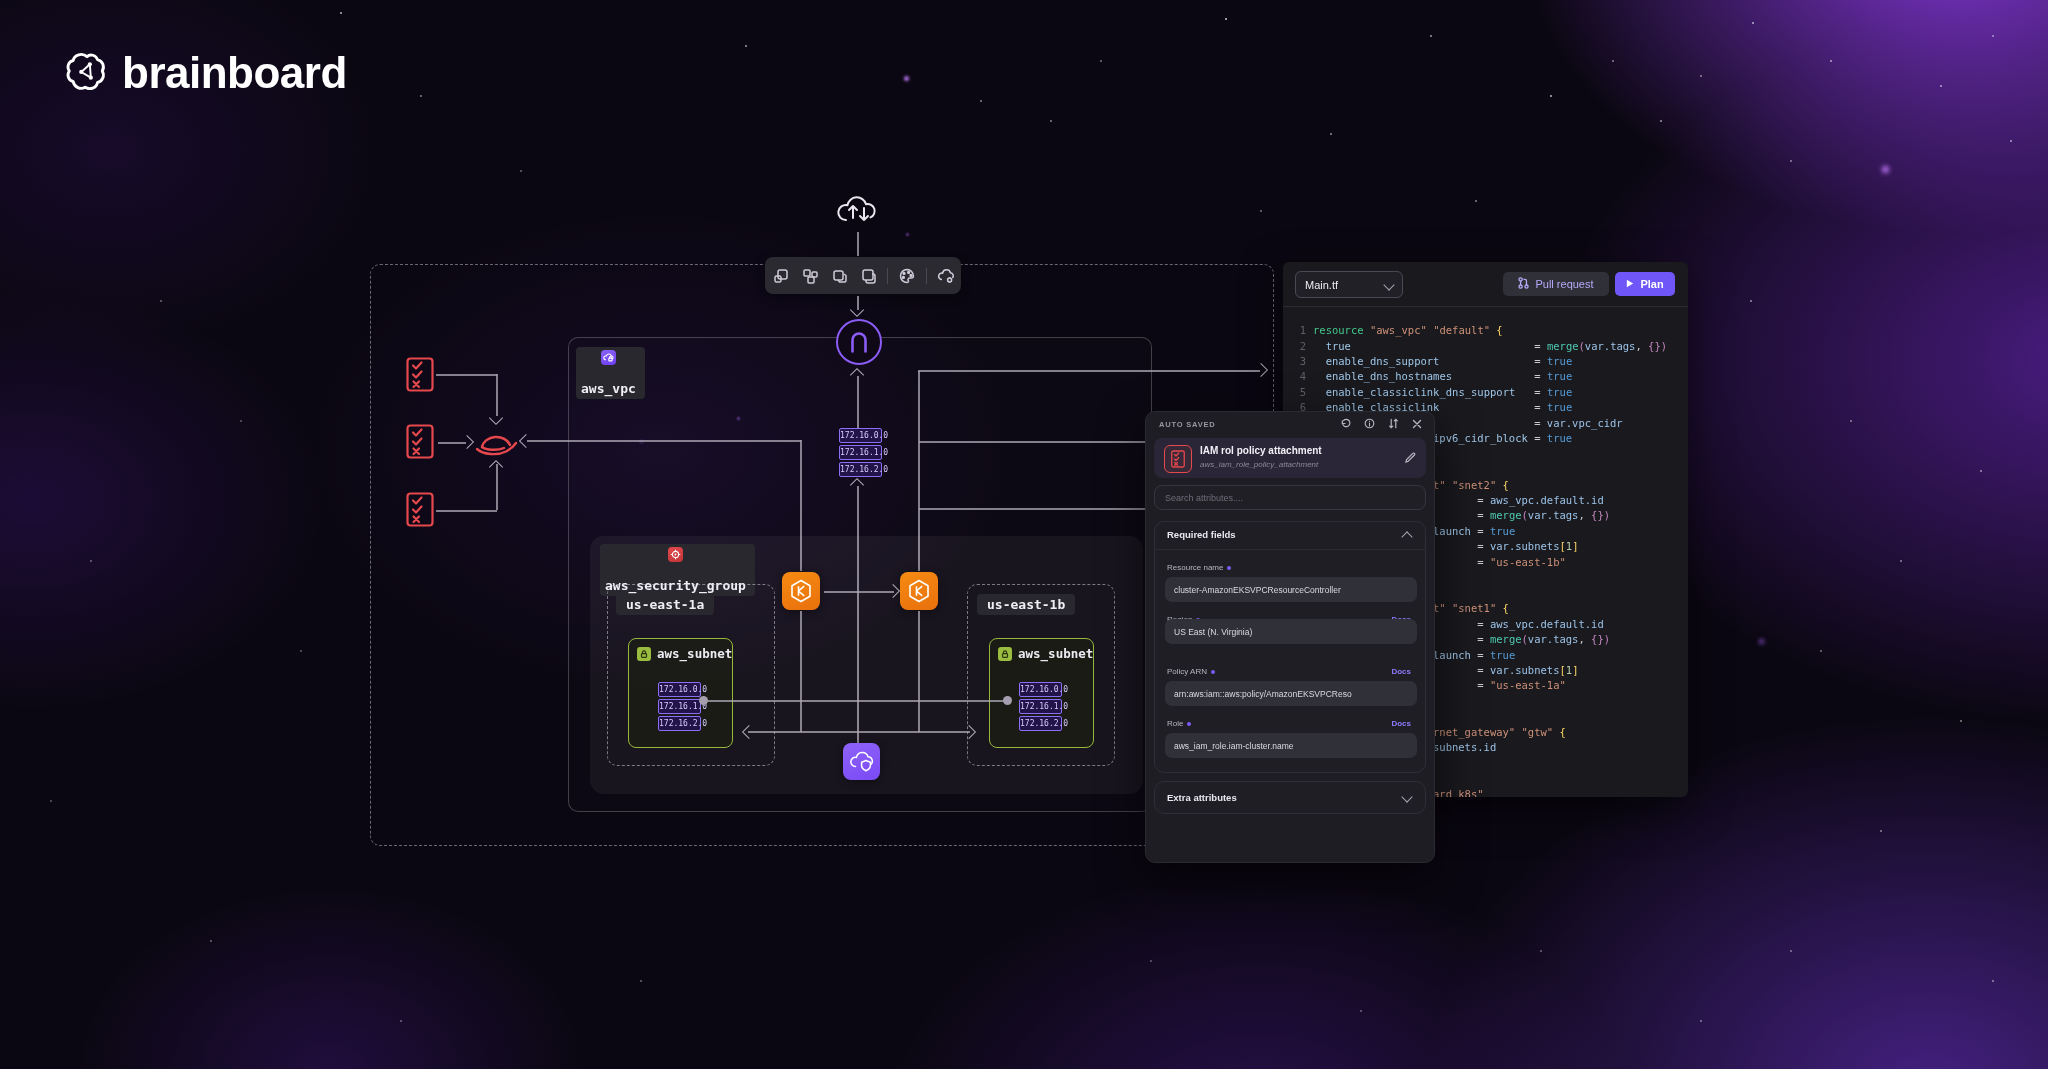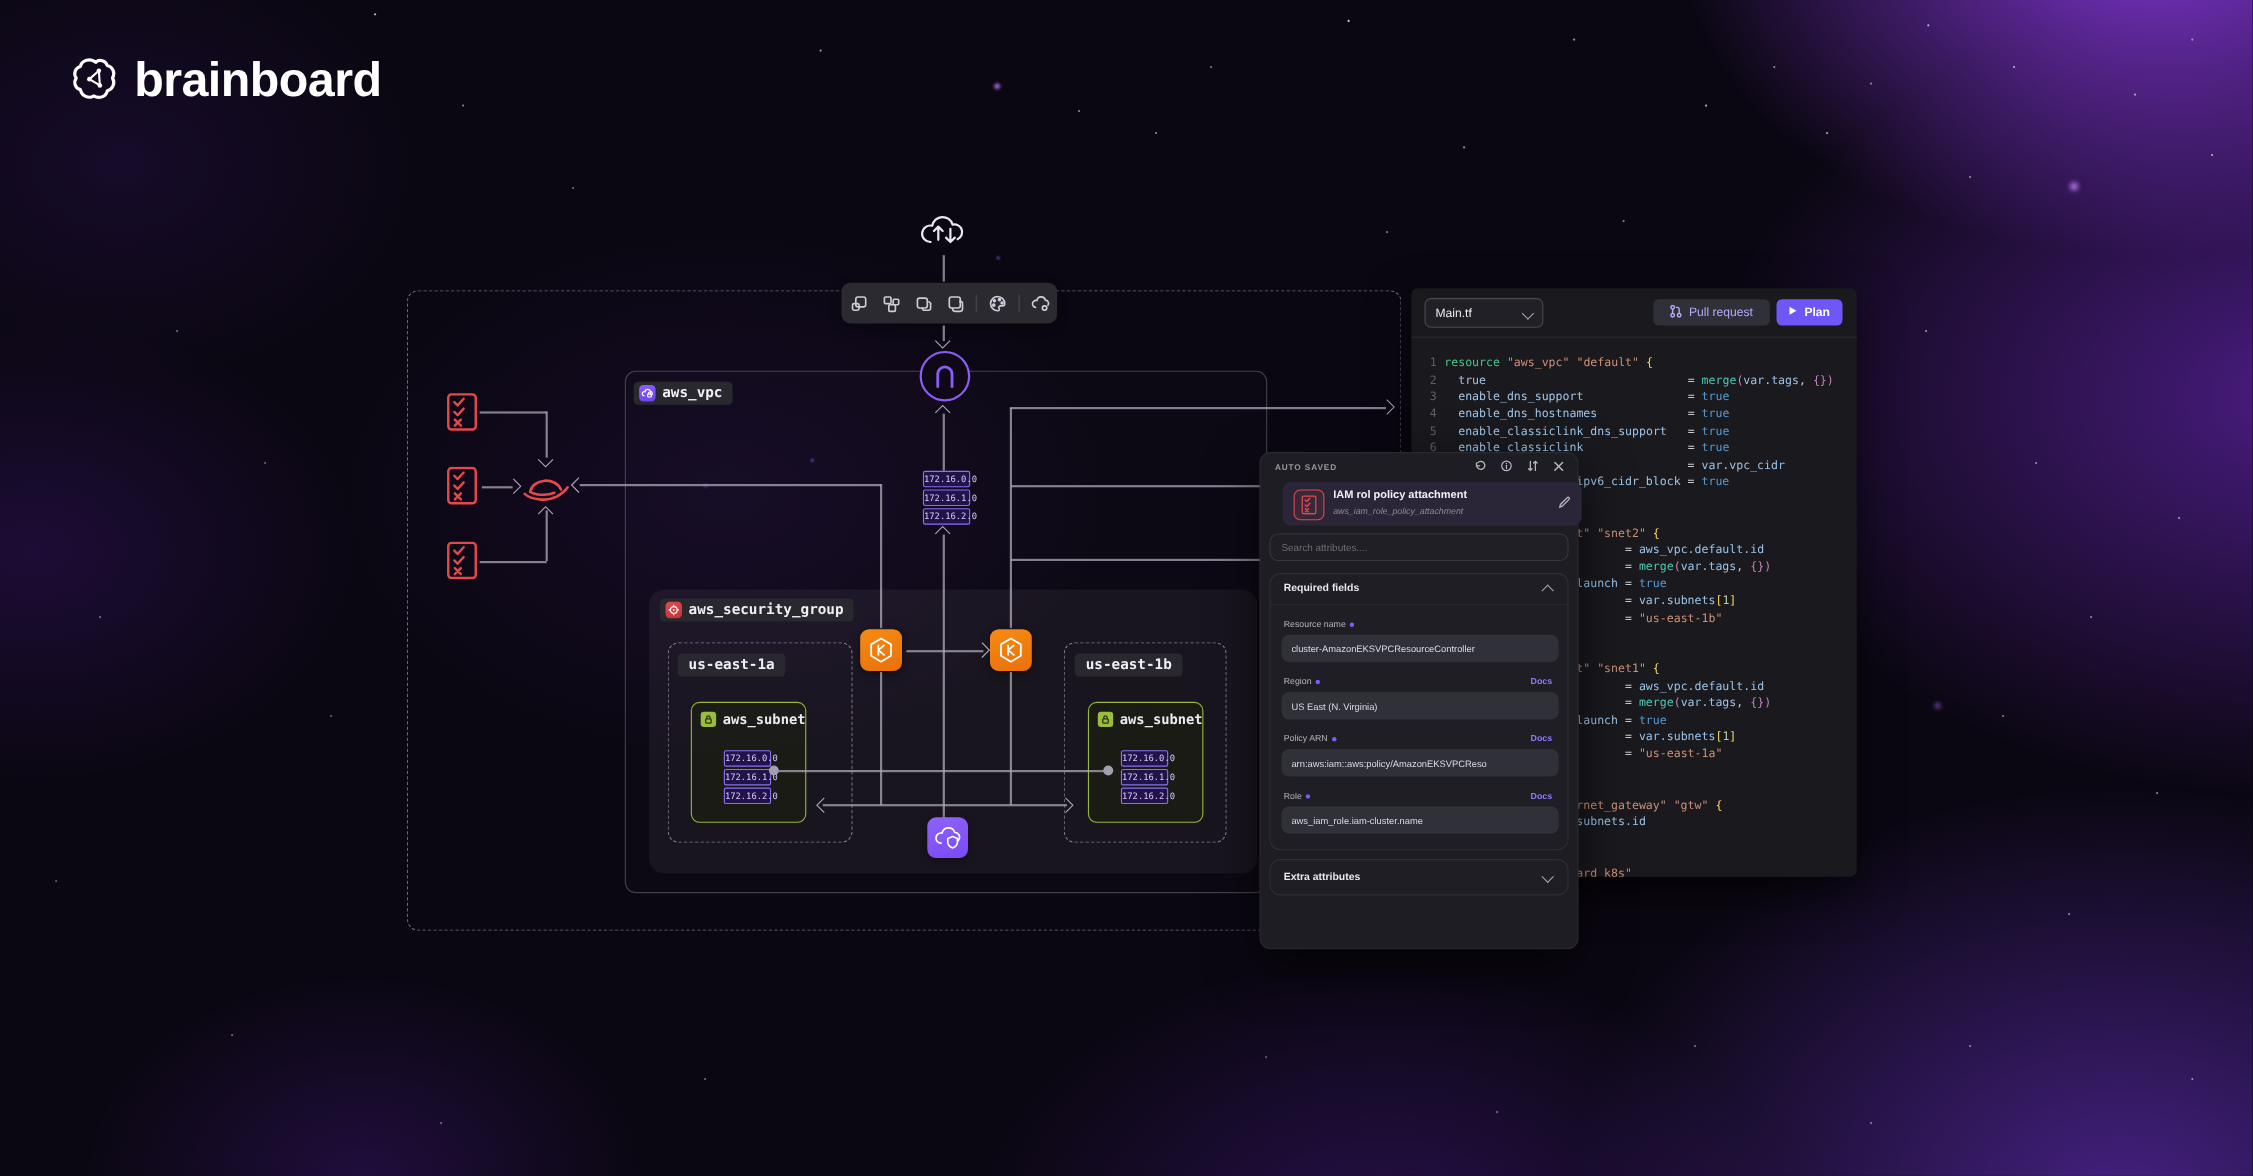--- a/index.html
+++ b/index.html
@@ -44,22 +44,22 @@
   .hl{height:1.6px}.vl{width:1.6px}
   .chev{position:absolute;width:9px;height:9px;border-top:1.7px solid rgba(190,185,200,.9);border-right:1.7px solid rgba(190,185,200,.9);}
   .chev.up{transform:rotate(-45deg)} .chev.right{transform:rotate(45deg)} .chev.down{transform:rotate(135deg)} .chev.left{transform:rotate(-135deg)}
   .cdot{position:absolute;width:9px;height:9px;border-radius:50%;background:#a49eaf;}
   
   .outer-dash{position:absolute;left:370px;top:264px;width:902px;height:580px;border:1.7px dashed rgba(203,198,214,.5);border-radius:10px;}
   .vpc-box{position:absolute;left:568px;top:337px;width:582px;height:473px;border:1.3px solid rgba(255,255,255,.22);border-radius:10px;background:rgba(255,255,255,.012);}
   .sg-box{position:absolute;left:590px;top:536px;width:553px;height:258px;background:rgba(255,255,255,.05);border-radius:14px;}
   .az-box{position:absolute;width:166px;height:180px;border:1.6px dashed rgba(210,205,220,.55);border-radius:10px;}
   .subnet-box{position:absolute;width:103px;height:108px;border:1.6px solid #96b83d;border-radius:8px;background:rgba(28,30,20,.72);}
-  .chip{position:absolute;display:flex;align-items:center;gap:6px;background:#29282f;border-radius:4px;padding:3px 9px 3px 5px;
-        font-family:"DejaVu Sans Mono",monospace;font-size:13px;font-weight:bold;color:#f1eff5;}
+  .chip{position:absolute;display:flex;align-items:center;gap:16px;background:#29282f;border-radius:4px;padding:3px 9px 3px 5px;
+        font-family:"DejaVu Sans Mono",monospace;font-size:13px;font-weight:bold;color:#f1eff5;flex-direction:column;}
   .chip.noicon{padding:3px 10px;}
   .chip .mini{width:15px;height:15px;border-radius:4px;display:flex;align-items:center;justify-content:center;flex:none;}
   .subnet-label{position:absolute;display:flex;align-items:center;gap:6px;font-family:"DejaVu Sans Mono",monospace;font-size:12.5px;font-weight:bold;color:#eceaf0;}
   .ipchip{position:absolute;width:41px;height:13px;border:1.4px solid #8b6ff5;background:#221449;border-radius:2px;color:#d8caff;
         font-family:"DejaVu Sans Mono",monospace;font-size:8px;line-height:13px;text-align:center;}
   .node{position:absolute;width:38px;height:38px;border-radius:8px;display:flex;align-items:center;justify-content:center;}
   .node.eks{background:linear-gradient(160deg,#f68b12,#e9700c);box-shadow:0 2px 8px rgba(0,0,0,.4);}
   .node.igw{width:37px;height:37px;background:linear-gradient(160deg,#8e63f9,#7a4af5);box-shadow:0 2px 8px rgba(0,0,0,.4);}
   .hub{position:absolute;left:836px;top:319px;width:42px;height:42px;border:2.4px solid #8b5cf6;border-radius:50%;background:#0e0817;display:flex;align-items:center;justify-content:center;}
   .toolbar{position:absolute;left:765px;top:257px;width:196px;height:37px;background:#2b2a31;border-radius:8px;display:flex;align-items:center;justify-content:center;gap:9px;box-shadow:0 3px 10px rgba(0,0,0,.35);}
@@ -79,21 +79,21 @@
   .cl{position:absolute;height:14px;line-height:14px;font-family:"DejaVu Sans Mono",monospace;font-size:10.5px;white-space:pre;color:#d4d4d8;}
   .lnum{position:absolute;width:16px;text-align:right;height:14px;line-height:14px;font-family:"DejaVu Sans Mono",monospace;font-size:10.5px;color:#5f5f68;}
   .c-kw{color:#43c88c}.c-st{color:#ce9178}.c-br{color:#ffd866}.c-at{color:#9fc6e8}.c-pl{color:#c9c9cf}
   .c-fn{color:#4ec9b0}.c-pk{color:#c586c0}.c-rf{color:#9cc3e8}.c-bo{color:#569cd6}.c-nu{color:#b5cea8}
   
   .props{position:absolute;left:1145px;top:411px;width:288px;height:450px;background:#1d1d23;border:1px solid #2a2a31;border-radius:10px;z-index:10;
     box-shadow:0 16px 46px rgba(0,0,0,.6);color:#e8e6ee;}
   .autosaved{position:absolute;left:13px;top:8px;font-size:7.5px;font-weight:bold;letter-spacing:.8px;color:#9a97a3;}
   .hicons{position:absolute;right:12px;top:6px;display:flex;gap:13px;align-items:center;}
   .hicons svg{display:block}
-  .title-card{position:absolute;left:8px;top:26px;width:272px;height:40px;background:#2a2637;border-radius:8px;margin-left:12px;}
+  .title-card{position:absolute;left:8px;top:26px;width:272px;height:40px;background:#2a2637;border-radius:8px;}
   .tc-icon{position:absolute;left:10px;top:7px;width:26px;height:26px;border:1.5px solid #e5484d;border-radius:6px;background:rgba(229,72,77,.08);display:flex;align-items:center;justify-content:center;}
   .tc-title{position:absolute;left:46px;top:7px;font-size:10px;font-weight:bold;color:#f2f0f6;}
   .tc-sub{position:absolute;left:46px;top:22px;font-size:8px;font-style:italic;color:#8c8996;}
   .tc-pencil{position:absolute;right:10px;top:12px;}
   .search{position:absolute;left:8px;top:73px;width:272px;height:25px;border:1px solid #36363e;border-radius:8px;background:#1f1f25;
     display:flex;align-items:center;padding:0 10px;box-sizing:border-box;font-size:9px;color:#6f6c7a;}
   .secbox{position:absolute;left:8px;width:272px;border:1px solid #2e2e36;border-radius:10px;background:#1e1e24;box-sizing:border-box;}
   .sec-head{position:relative;height:27px;}
   .sec-head .t{position:absolute;left:12px;top:7px;font-size:9.5px;font-weight:bold;color:#eae8f0;text-align:center;}
   .caret{position:absolute;right:14px;width:7px;height:7px;border-left:1.6px solid #a7a4b0;border-bottom:1.6px solid #a7a4b0;}
@@ -461,21 +461,21 @@
       <div class="flabel" style="top:41px">
           <span>Resource name</span>
           <span class="rq"></span>
         </div>
       <div class="finput" style="top:55px">cluster-AmazonEKSVPCResourceController</div>
       <div class="flabel" style="top:93px">
           <span>Region</span>
           <span class="rq"></span>
         </div>
       <div class="docs" style="top:93px">Docs</div>
-      <div class="finput" style="top:107px">US East (N. Virginia)</div>
+      <div class="finput" style="top:97px">US East (N. Virginia)</div>
       <div class="flabel" style="top:145px">
           <span>Policy ARN</span>
           <span class="rq"></span>
         </div>
       <div class="docs" style="top:145px">Docs</div>
       <div class="finput" style="top:159px">arn:aws:iam::aws:policy/AmazonEKSVPCReso</div>
       <div class="flabel" style="top:197px">
           <span>Role</span>
           <span class="rq"></span>
         </div>

